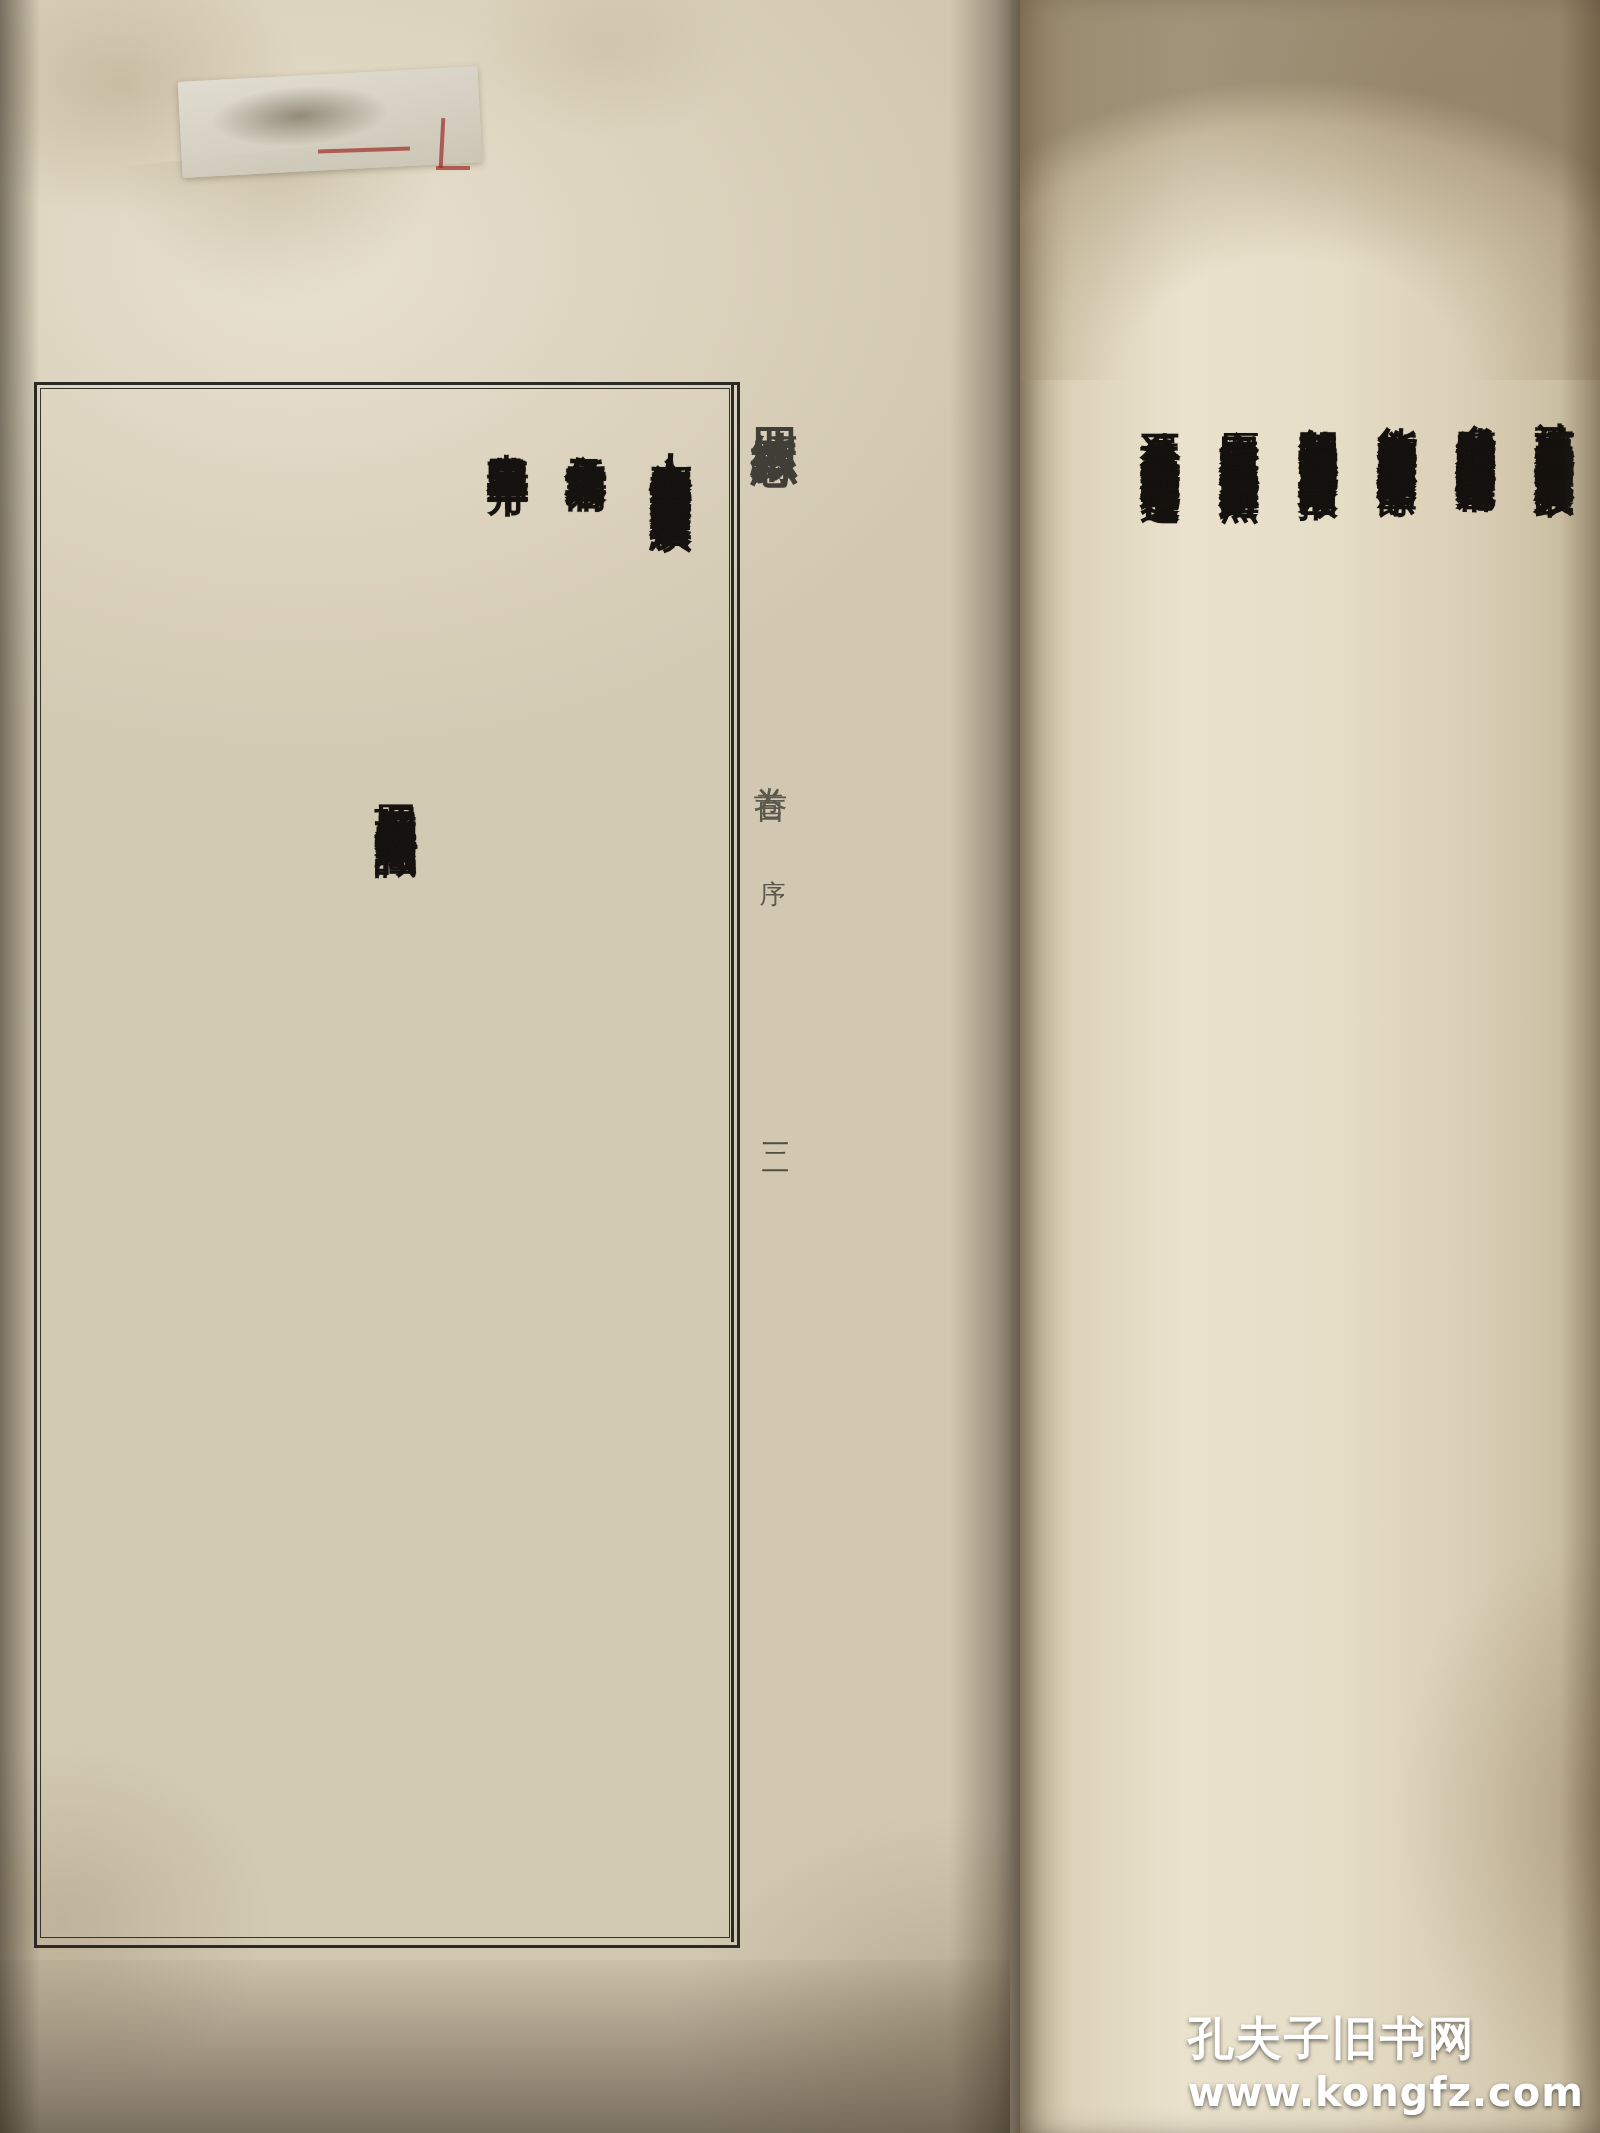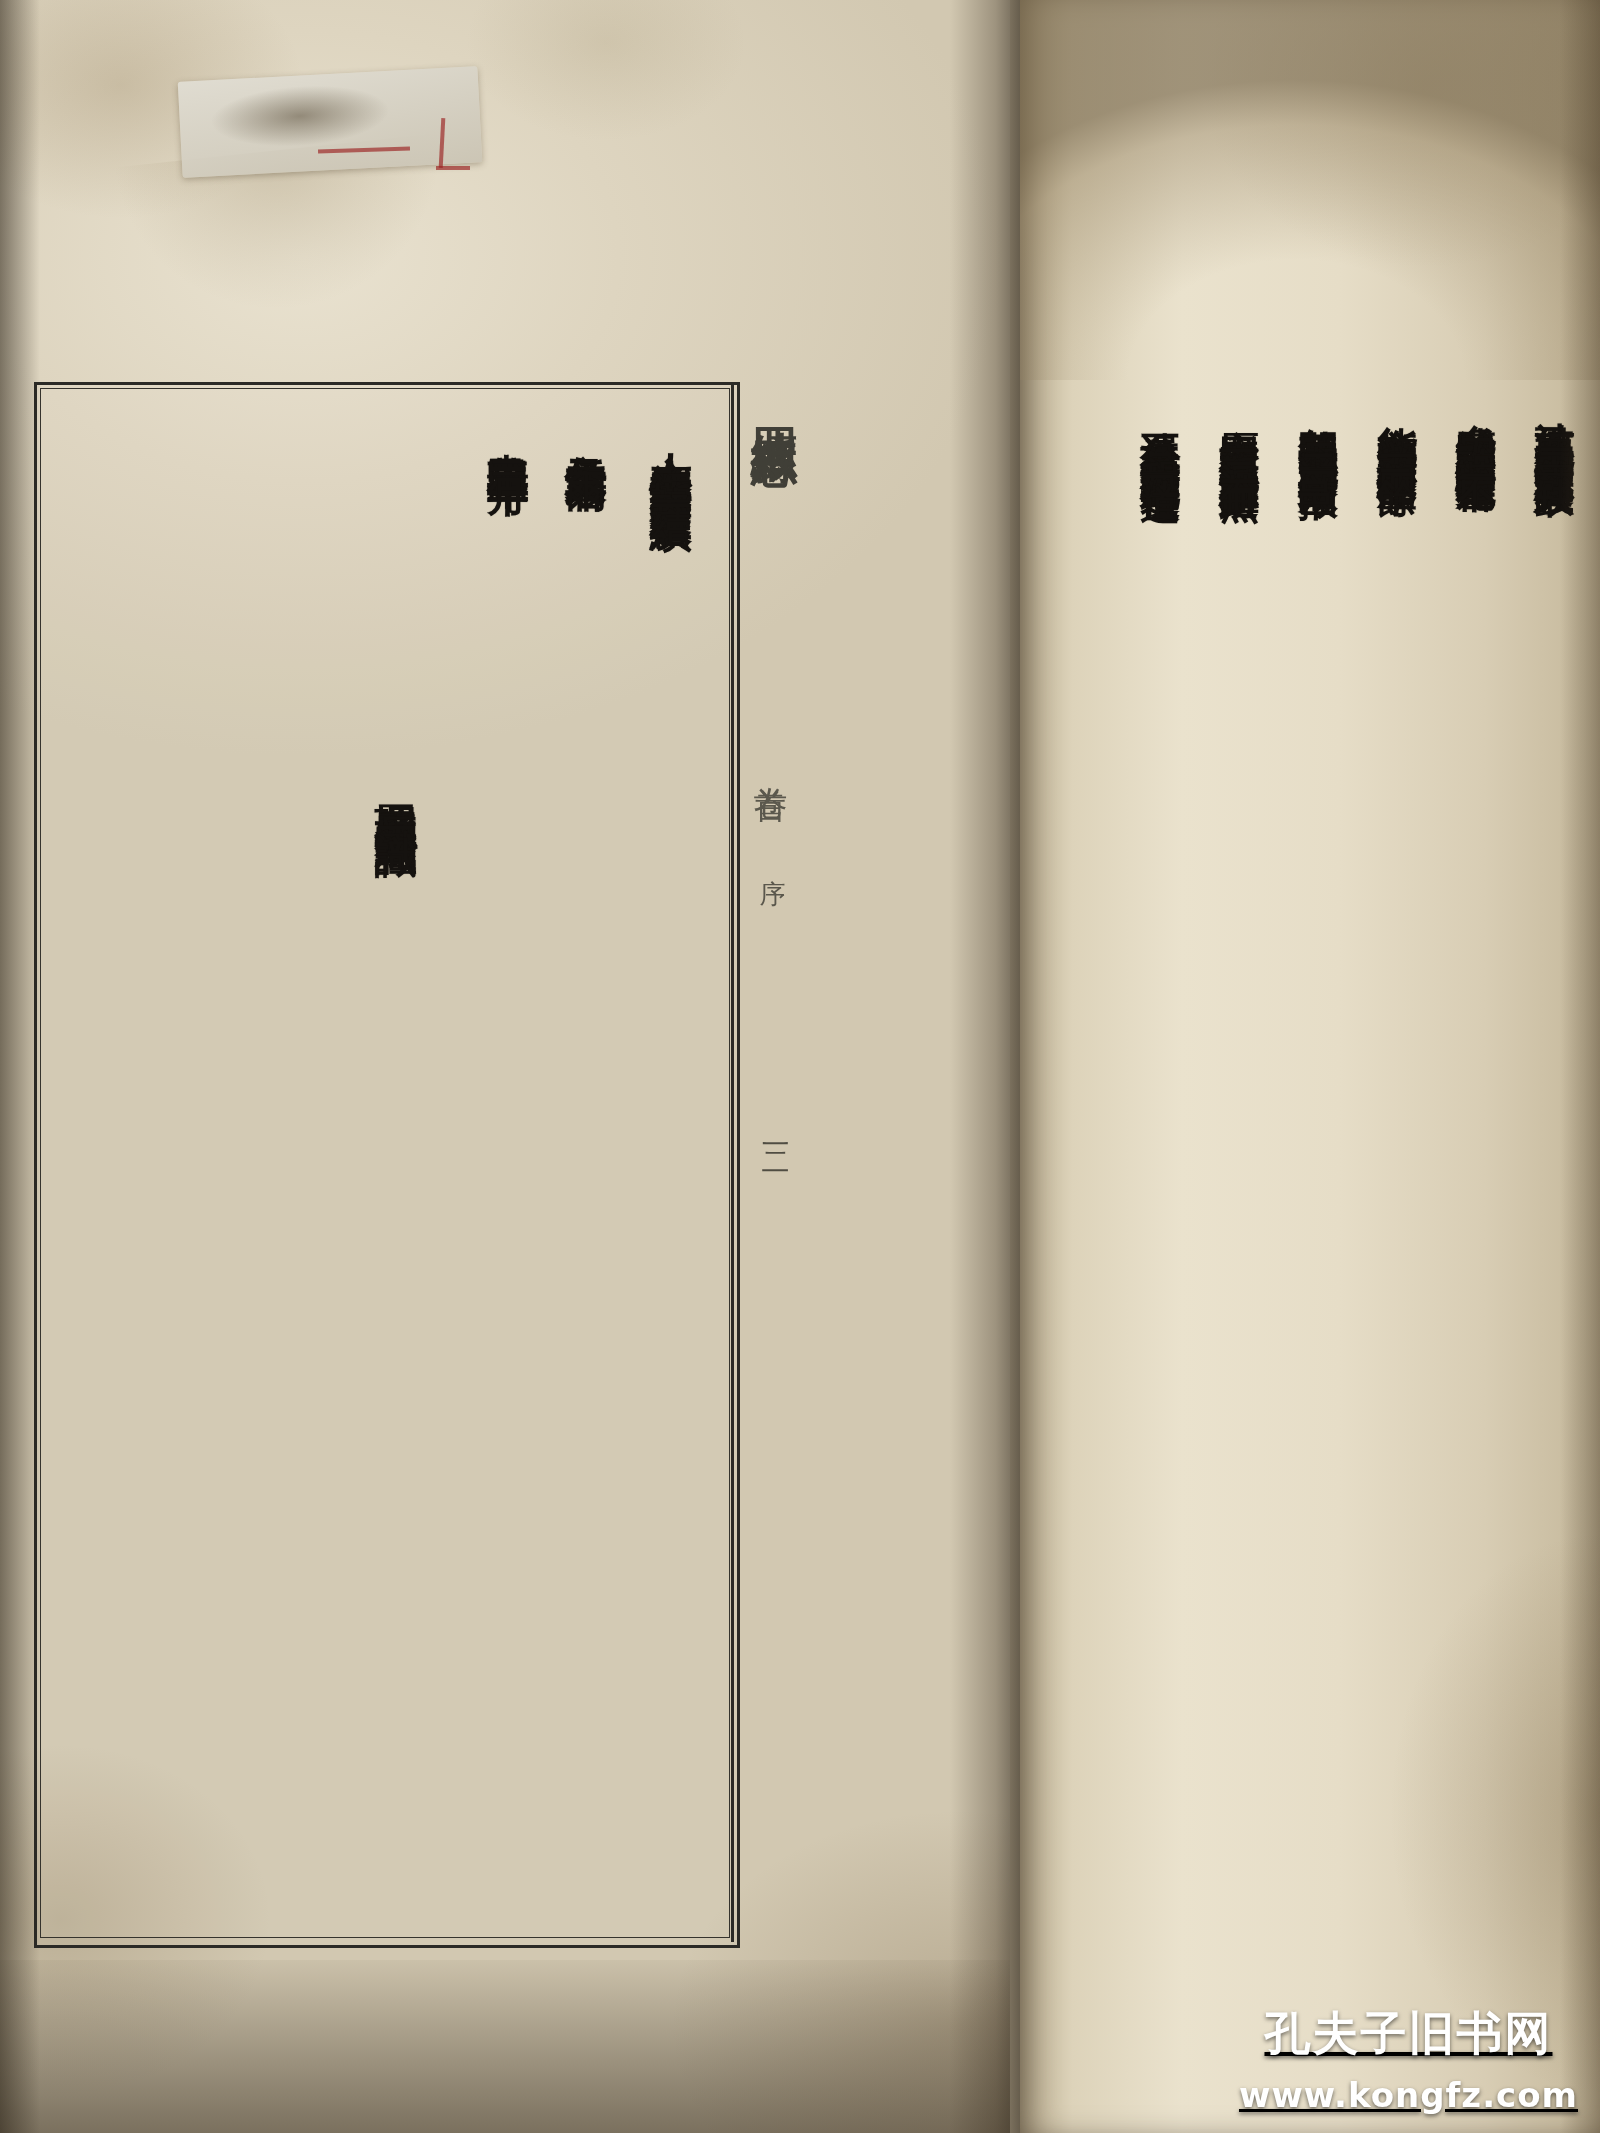--- a/index.html
+++ b/index.html
@@ -221,41 +221,40 @@
   .book-edge-left {
     position: absolute;
     left: 0; top: 0; width: 40px; height: 2133px;
     background: linear-gradient(90deg, rgba(40,32,20,0.55), rgba(40,32,20,0));
     pointer-events: none;
   }
 
   
   .watermark {
     position: absolute;
-    right: 22px;
+    right: 16px;
     bottom: 18px;
-    text-align: center;
+    text-align: left;
     font-family: "DejaVu Sans", sans-serif;
     line-height: 1.15;
-    text-decoration: underline;
   }
   .wm-cn {
     font-size: 46px;
     font-weight: 700;
     color: #ffffff;
     text-shadow: 0 2px 4px rgba(0,0,0,0.55);
     letter-spacing: 2px;
   }
   .wm-url {
-    font-size: 34px;
+    font-size: 40px;
     font-weight: 700;
     color: #ffffff;
     text-shadow: 0 2px 4px rgba(0,0,0,0.55);
     letter-spacing: 1px;
-    margin-top: 16px;
+    margin-top: 4px;
   }
 </style>
 </head>
 <body>
 
 <div id="page">
 
   <div class="paper-left"></div>
   <div class="paper-left-stain"></div>
   <div class="crease"></div>

